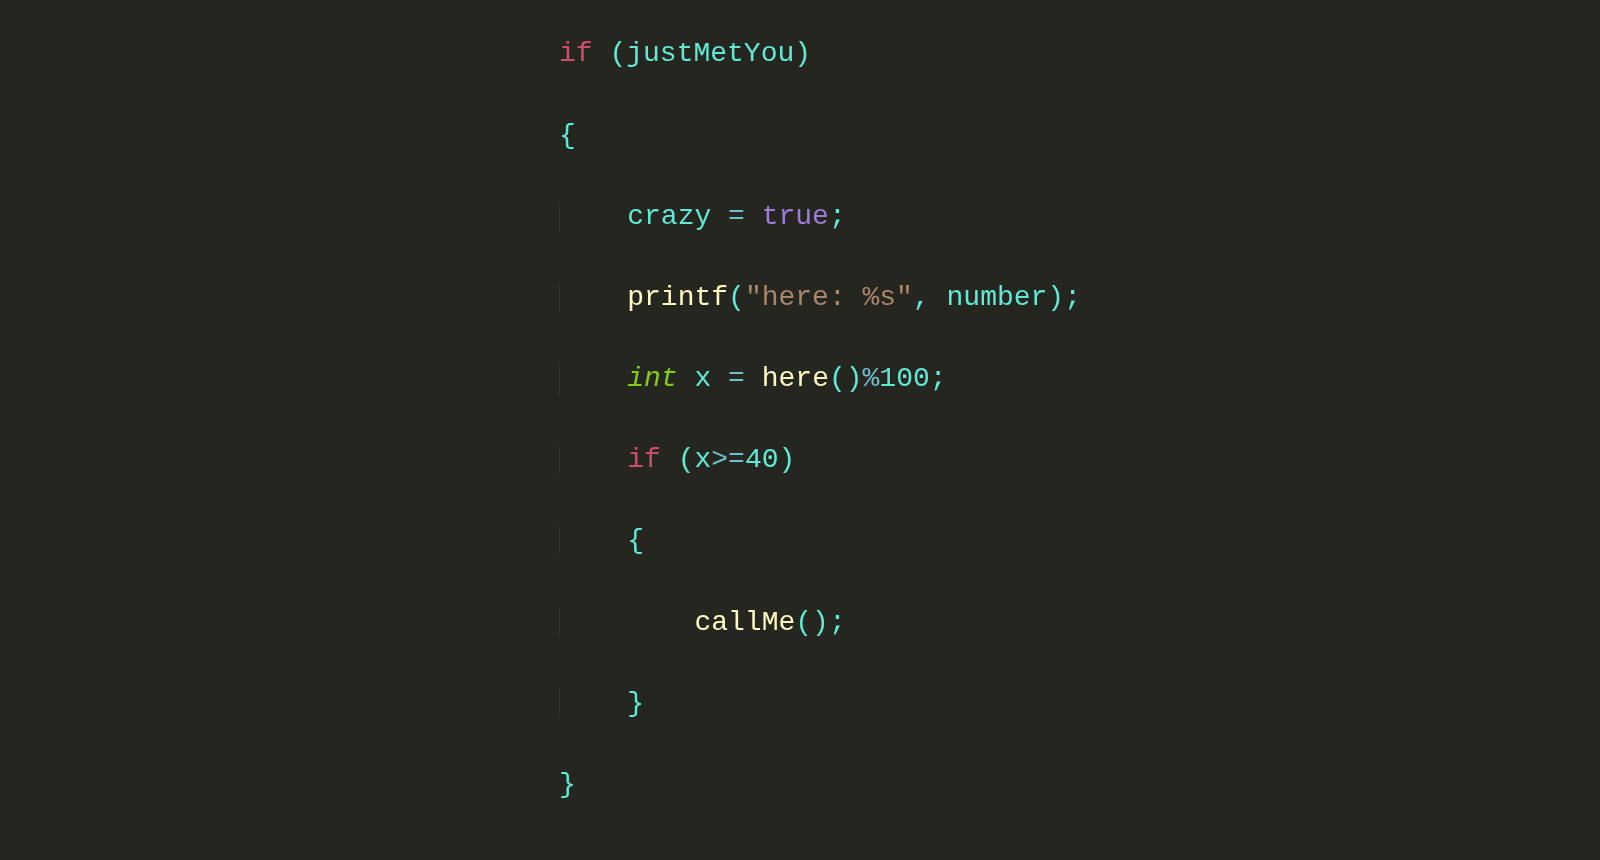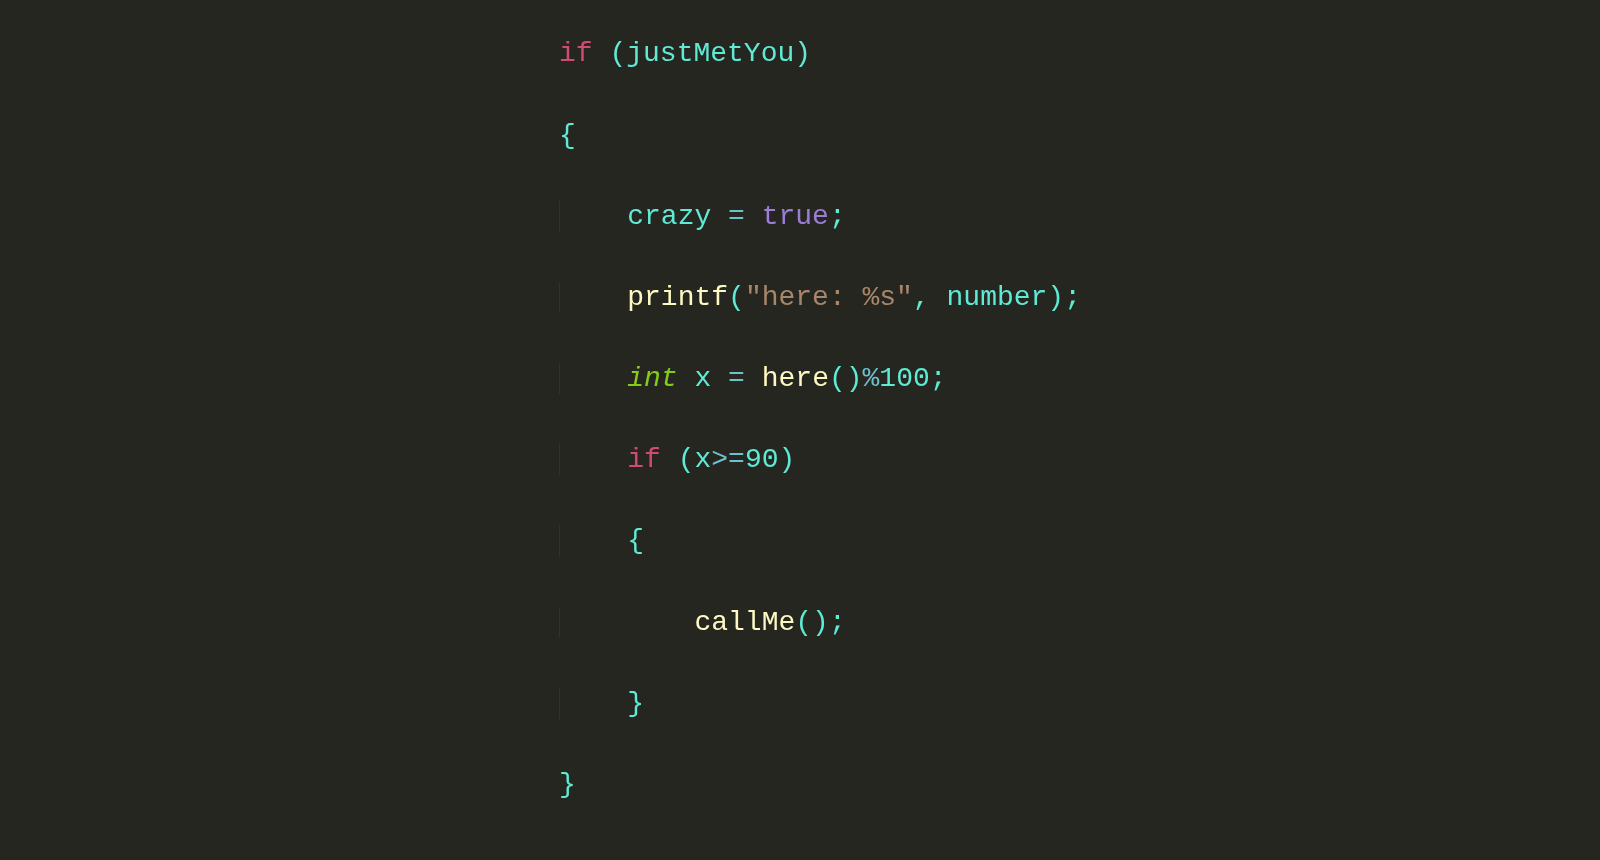--- a/index.html
+++ b/index.html
@@ -57,18 +57,18 @@
   </style>
 </head>
 <body>
 
 <div class="code-block">
 <div><span class="keyword">if</span><span class="default"> (justMetYou)</span></div>
 <div><span class="default">{</span></div>
 <div><span class="default indent-guide">    </span><span class="default">crazy </span><span class="operator">=</span><span class="default"> </span><span class="boolean">true</span><span class="default">;</span></div>
 <div><span class="default indent-guide">    </span><span class="func">printf</span><span class="default">(</span><span class="string">"here: %s"</span><span class="default">, number);</span></div>
 <div><span class="default indent-guide">    </span><span class="keyword-italic">int</span><span class="default"> x </span><span class="operator">=</span><span class="default"> </span><span class="func">here</span><span class="default">()</span><span class="operator">%</span><span class="number">100</span><span class="default">;</span></div>
-<div><span class="default indent-guide">    </span><span class="keyword">if</span><span class="default"> (x</span><span class="operator">&gt;=</span><span class="number">90</span><span class="default">)</span></div>
+<div><span class="default indent-guide">    </span><span class="keyword">if</span><span class="default"> (x</span><span class="operator">&gt;=</span><span class="number">40</span><span class="default">)</span></div>
 <div><span class="default indent-guide">    </span><span class="default">{</span></div>
 <div><span class="default indent-guide">        </span><span class="func">callMe</span><span class="default">();</span></div>
 <div><span class="default indent-guide">    </span><span class="default">}</span></div>
 <div><span class="default">}</span></div>
 </div>
 
 </body></html>

